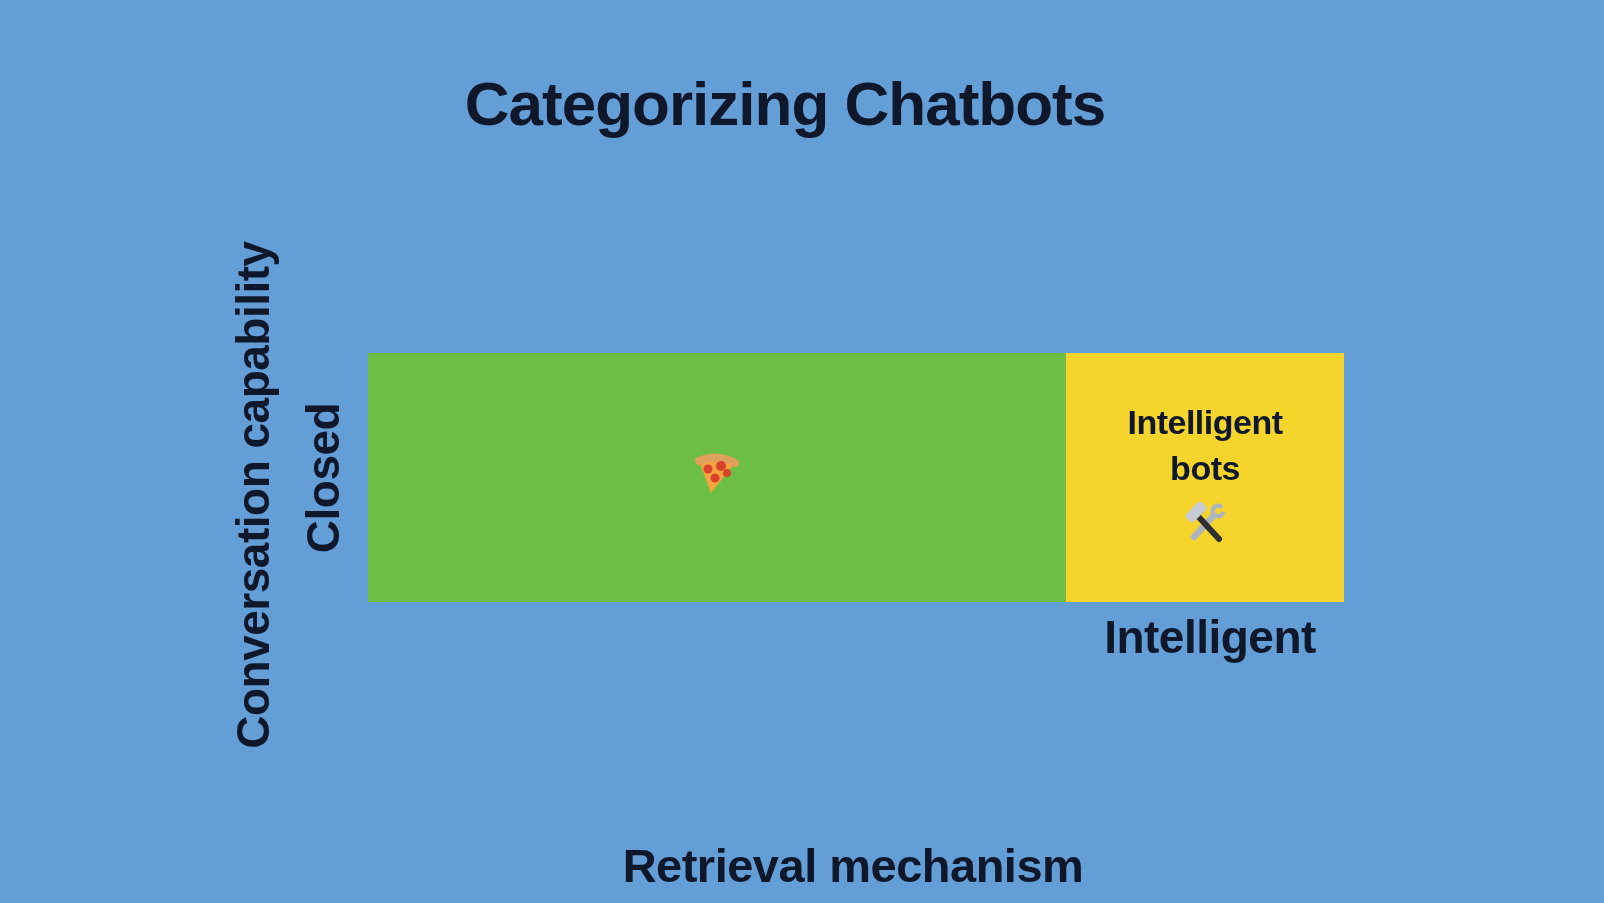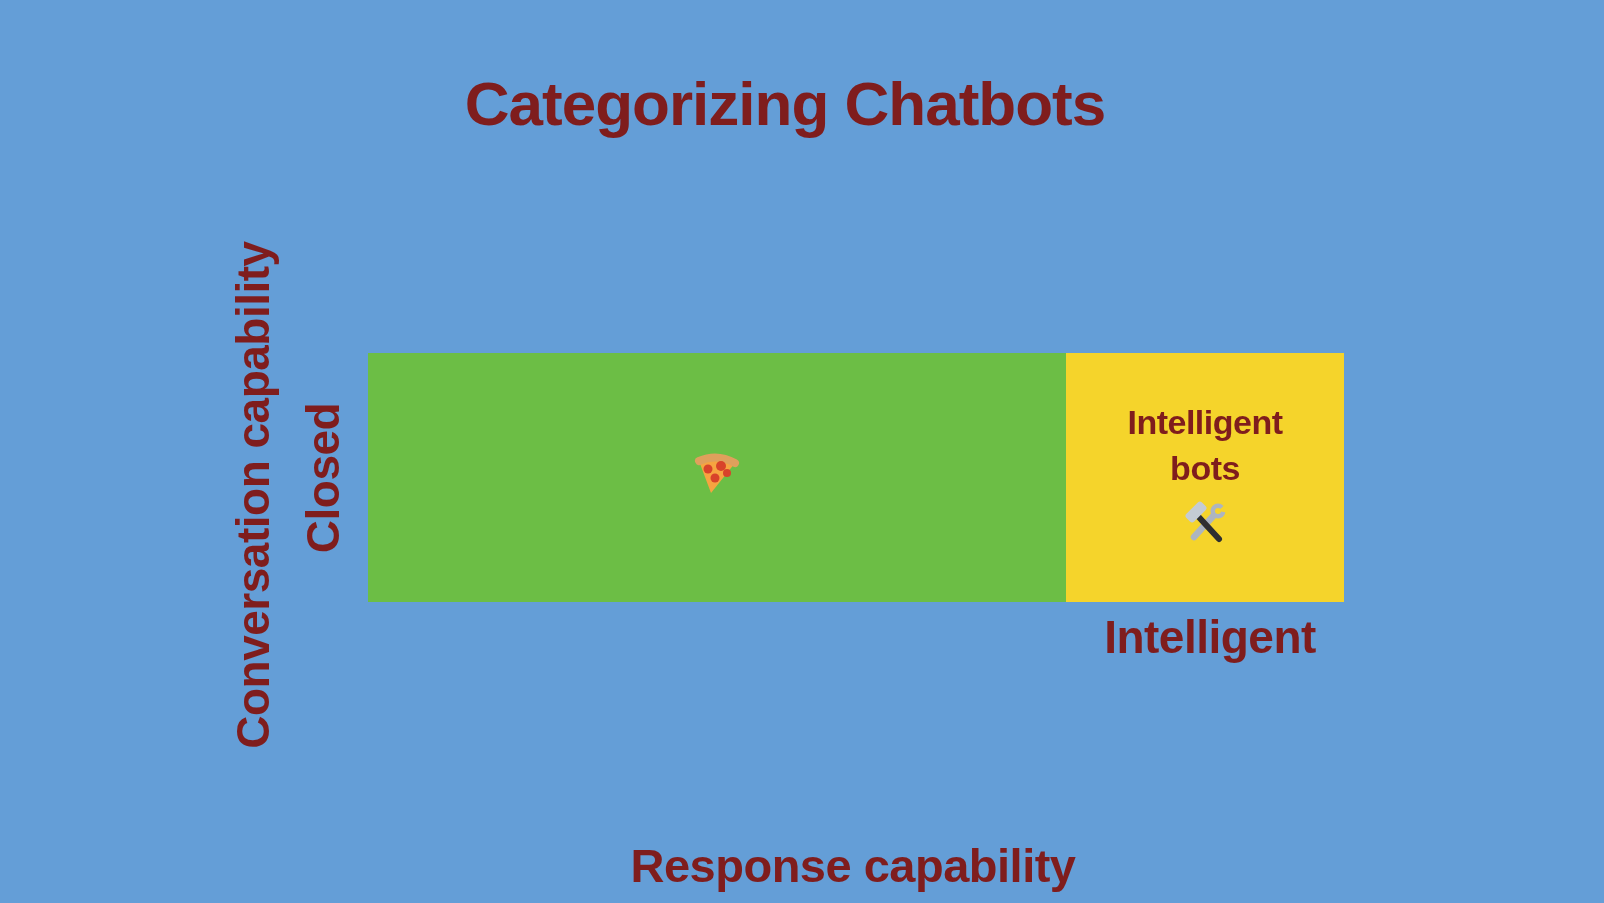--- a/index.html
+++ b/index.html
@@ -75,21 +75,21 @@
     left: 853px; top: 838px;
     transform: translateX(-50%);
     font-size: 47px;
     letter-spacing: -0.5px;
     white-space: nowrap;
   }
 </style>
 </head>
 <body>
 
-<div class="slide" style="background-color: rgb(100, 158, 215); color: #7f1d1d;">
+<div class="slide" style="background-color: rgb(100, 158, 215); color: #0f172a;">
 
   <div class="title">Categorizing Chatbots</div>
 
   <div class="vlabel axis">Conversation capability</div>
   <div class="vlabel tick-y">Closed</div>
 
   <div class="cell retrieval" style="background-color: rgb(108, 190, 69);">
     <div class="cell-label-row">
       <span class="emoji-icon">
         <svg width="46" height="46" viewBox="0 0 46 46" aria-hidden="true">
@@ -122,15 +122,15 @@
               <rect x="3" y="6.5" width="22" height="11" rx="3" fill="#C4CBD4" transform="rotate(-45 14 12)"></rect>
             </svg>
           </span>
         </div>
       </div>
     </div>
   </div>
 
   <div class="xtick generative">Intelligent</div>
 
-  <div class="xlabel">Response capability</div>
+  <div class="xlabel">Retrieval mechanism</div>
 
 </div>
 
 </body></html>

